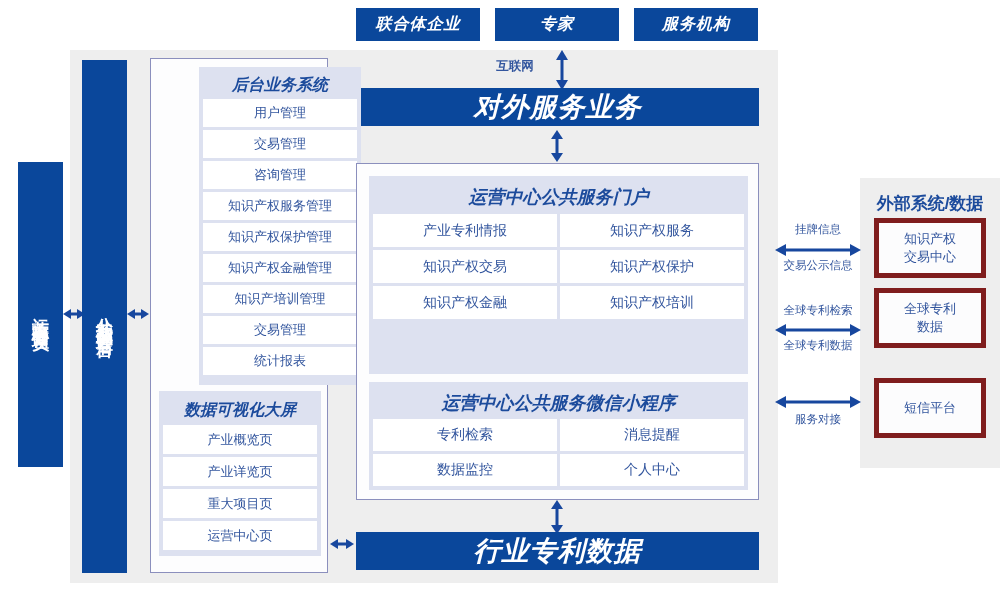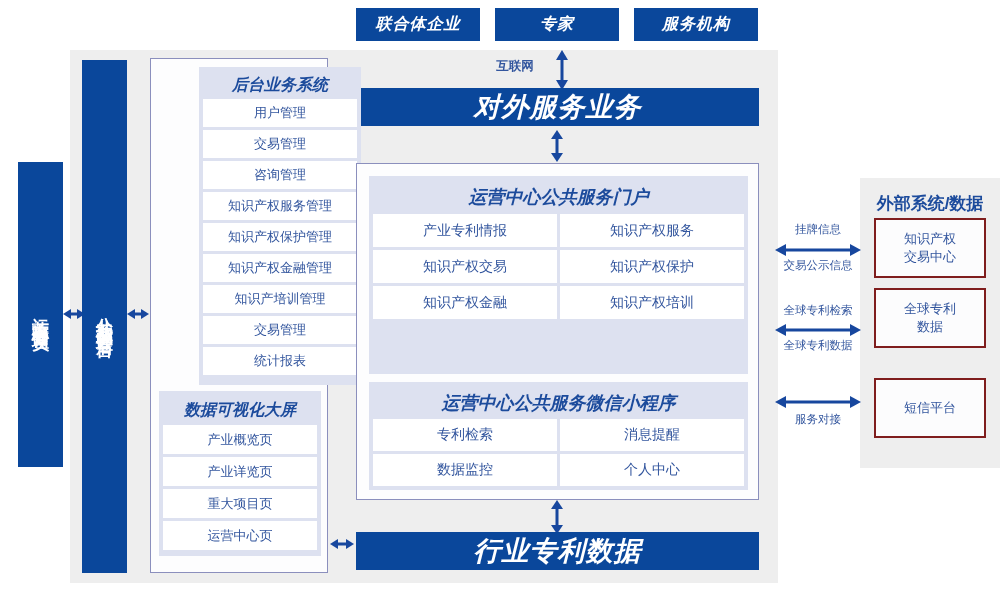--- a/index.html
+++ b/index.html
@@ -19,21 +19,21 @@
         letter-spacing:3px;box-sizing:border-box;}
   
   .graybox{background:#eeeeee;}
   .whitepanel{background:#fdfdfe;border:1px solid #8b8fbd;box-sizing:border-box;}
   .group{background:#dde1f0;box-sizing:border-box;padding:4px;}
   .group-title{color:#1c4b9c;font-weight:bold;font-style:italic;text-align:center;
                box-sizing:border-box;display:flex;align-items:center;justify-content:center;}
   .cell{background:#ffffff;color:#33569e;display:flex;align-items:center;
         justify-content:center;box-sizing:border-box;}
   
-  .extbox{background:#fcfcfd;border:2px solid #7f1d1d;color:#33569e;
+  .extbox{background:#fcfcfd;border:5px solid #7f1d1d;color:#33569e;
           display:flex;align-items:center;justify-content:center;text-align:center;
           line-height:1.35;box-sizing:border-box;font-size:13px;}
   .ext-title{color:#1c4b9c;font-weight:bold;font-size:17px;}
   .conn-label{color:#33569e;font-size:11.5px;text-align:center;white-space:nowrap;}
   svg{display:block;overflow:visible;}
 </style>
 </head>
 <body>
 
 <div class="abs bluebar sm" style="left:356px;top:8px;width:124px;height:33px;">

